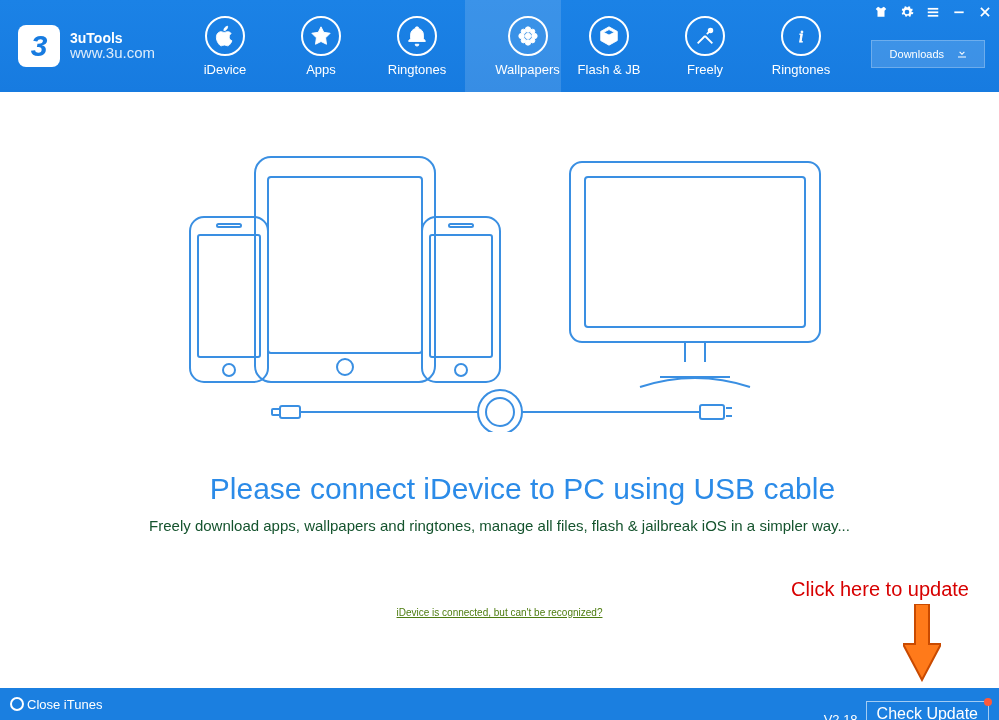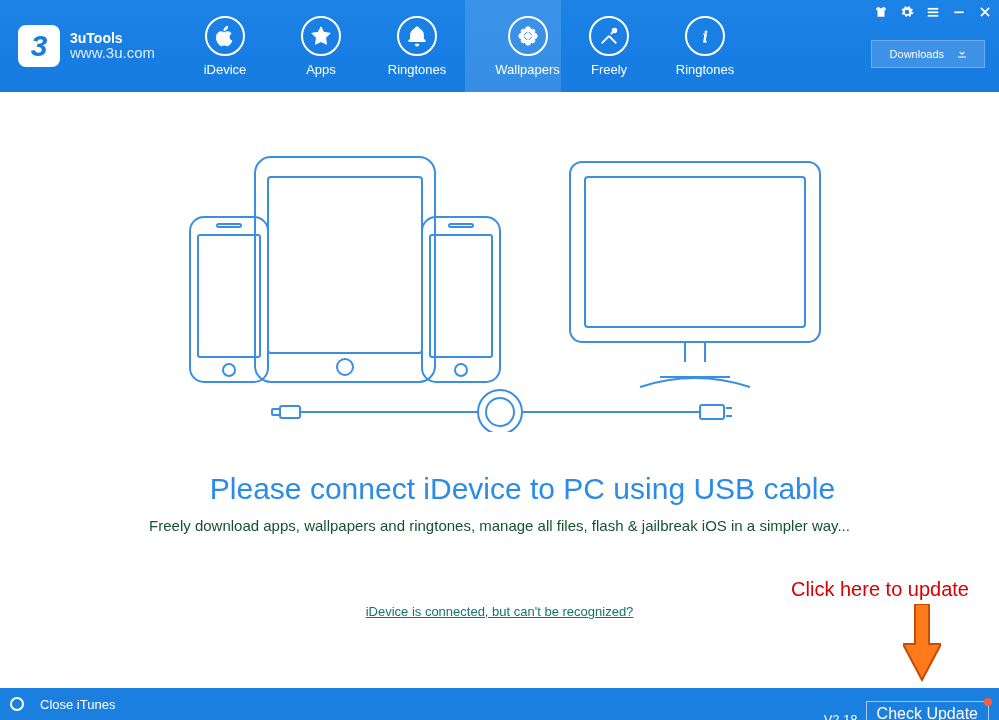--- a/index.html
+++ b/index.html
@@ -63,38 +63,38 @@
     text-align: center; color: #2b8be8; font-size: 30px; font-weight: 400; padding-left: 46px;
   }
   .subline {
     position: absolute; left: 0; right: 0; top: 425px; text-align: center;
     color: #14532d; font-size: 15px;
   }
   .help-link {
     position: absolute; left: 0; right: 0; top: 510px; text-align: center;
   }
   .help-link span {
-    color: #0f766e; font-size: 13px; text-decoration: underline; cursor: default;
+    color: #4d7c0f; font-size: 10px; text-decoration: underline; cursor: default;
   }
 
   
   .anno-text {
     position: absolute; right: 30px; top: 486px; color: #d70000; font-size: 20px;
     font-family: Arial, sans-serif;
   }
   .anno-arrow {
     position: absolute; right: 58px; top: 512px; width: 38px; height: 70px;
   }
 
   
   .statusbar {
     height: 32px; background: #1b7fe0; color: #fff; display: flex; align-items: center;
     padding: 0 10px; font-size: 13px; justify-content: space-between;
   }
-  .sb-left { display: flex; align-items: center; gap: 16px; }
+  .sb-left { display: flex; align-items: center; gap: 3px; }
   .sb-left .circ { width: 14px; height: 14px; border: 2px solid #fff; border-radius: 50%; }
   .sb-right { display: flex; align-items: flex-end; gap: 8px; margin-top: 19px; }
   .check-btn {
     border: 1px solid rgba(255,255,255,.6); padding: 3px 10px; font-size: 16px;
     position: relative; cursor: default;
   }
   .check-btn .dot {
     position: absolute; top: -4px; right: -4px; width: 8px; height: 8px;
     background: #ff5a3a; border-radius: 50%;
   }
@@ -151,20 +151,28 @@
                 <circle cx="17" cy="7" r="2.5"></circle>
                 <circle cx="7" cy="17" r="2.5"></circle>
                 <circle cx="17" cy="17" r="2.5"></circle>
               </g>
             </svg>
         </div>
         <div class="tab-label">Wallpapers</div>
       </div>
       <div class="tab">
         <div class="tab-icon">
+          <svg viewBox="0 0 24 24">
+              <path d="M12 2l9 5v10l-9 5-9-5V7l9-5zm0 3L6 8l6 3 6-3-6-3z" fill="#fff"></path>
+            </svg>
+        </div>
+        <div class="tab-label">Flash &amp; JB</div>
+      </div>
+      <div class="tab">
+        <div class="tab-icon">
           <svg viewBox="0 0 24 24" stroke="#fff" stroke-width="2" fill="none">
               <path d="M4 20l8-8M14 10l6-6M20 20l-8-8M10 14L4 20"></path>
               <circle cx="18" cy="6" r="2" fill="#fff"></circle>
             </svg>
         </div>
         <div class="tab-label">Freely</div>
       </div>
       <div class="tab">
         <div class="tab-icon">
           <svg viewBox="0 0 24 24">

